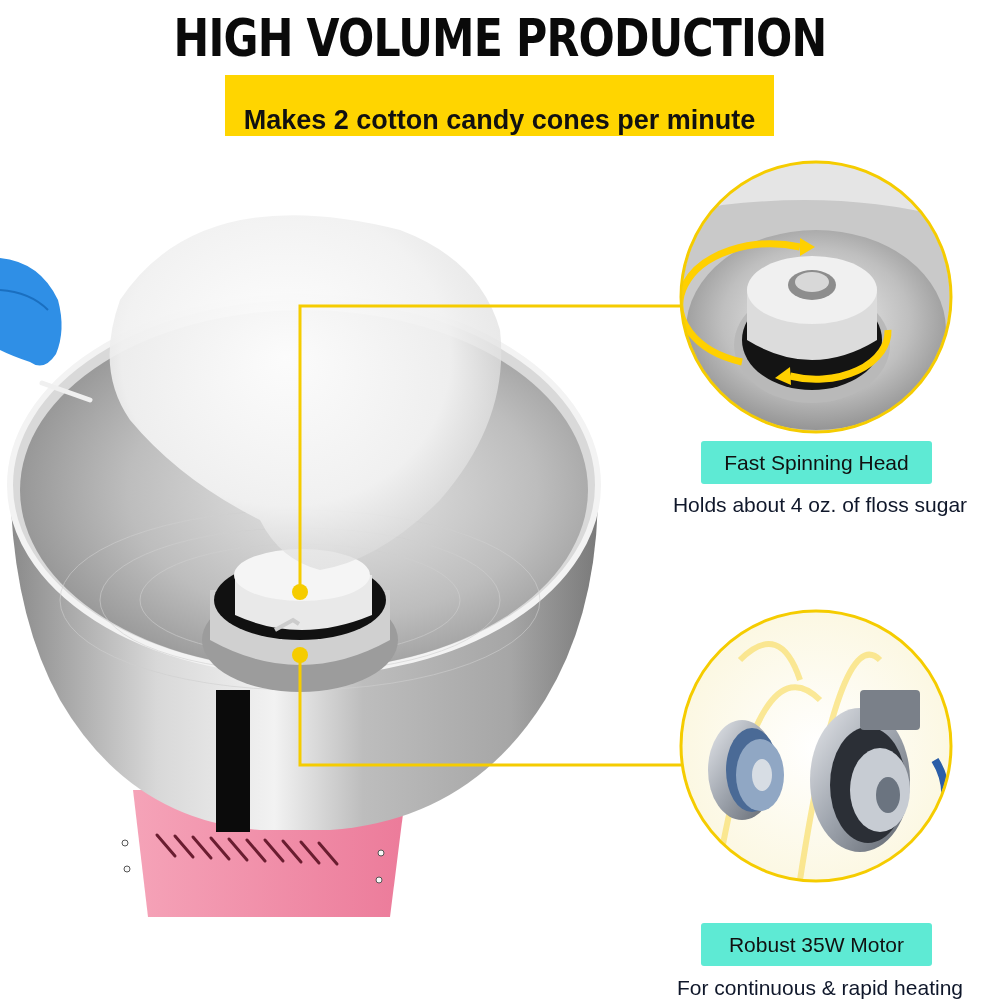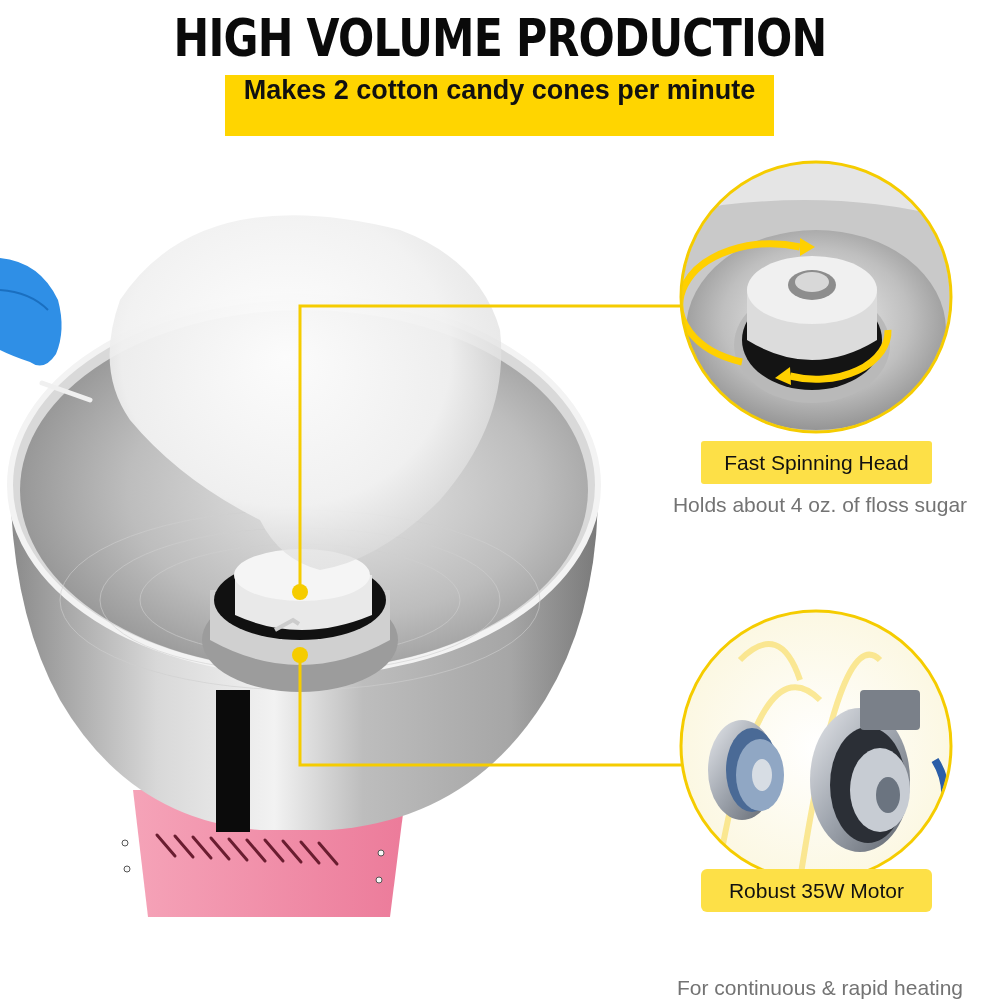--- a/index.html
+++ b/index.html
@@ -7,37 +7,37 @@
     body { position: relative; font-family: "Liberation Sans", sans-serif; }
 
     .headline {
       position: absolute; left: 0; top: 8px; width: 1000px; text-align: center;
       font-family: "DejaVu Sans", sans-serif; font-weight: 900; font-size: 52px;
       letter-spacing: -1px; color: #0a0a0a;
       transform: scaleX(0.82); transform-origin: 500px 0;
     }
     .sub-banner {
       position: absolute; left: 225px; top: 75px; width: 549px; height: 61px;
-      background: #ffd500; display: flex; align-items: flex-start; justify-content: center;
+      background: #ffd500; display: flex; align-items: flex-end; justify-content: center;
     }
     .sub-banner span {
       font-family: "Liberation Sans", sans-serif; font-weight: 700; font-size: 27px; color: #111;
     }
 
     
     .scene { position: absolute; left: 0; top: 0; width: 1000px; height: 1000px; }
 
     .label-box {
-      position: absolute; left: 701px; width: 231px; height: 43px; background: #fde047;
+      position: absolute; left: 701px; width: 231px; height: 43px; background: #5eead4;
       border-radius: 3px; display: flex; align-items: center; justify-content: center;
     }
     .label-box span { font-size: 21px; color: #111; font-family: "Liberation Sans", sans-serif; }
     .label-desc {
       position: absolute; left: 640px; width: 360px; text-align: center;
-      font-size: 21px; color: #737373; font-family: "Liberation Sans", sans-serif;
+      font-size: 21px; color: #0f172a; font-family: "Liberation Sans", sans-serif;
     }
   </style>
 </head>
 <body>
 
 <div class="headline">HIGH VOLUME PRODUCTION</div>
 <div class="sub-banner">
   <span>Makes 2 cotton candy cones per minute</span>
 </div>
 
@@ -181,16 +181,16 @@
     <path d="M935,760 Q960,800 925,850" stroke="#2b5ea8" stroke-width="8" fill="none"></path>
   </g>
   <circle cx="816" cy="746" r="135" fill="none" stroke="#f5cc00" stroke-width="3"></circle>
 </svg>
 
 <div class="label-box" style="top:441px;">
   <span>Fast Spinning Head</span>
 </div>
 <div class="label-desc" style="top:493px;">Holds about 4 oz. of floss sugar</div>
 
-<div class="label-box" style="top:869px;border-radius:6px;">
+<div class="label-box" style="top:923px;">
   <span>Robust 35W Motor</span>
 </div>
 <div class="label-desc" style="top:976px;">For continuous &amp; rapid heating</div>
 
 </body></html>

